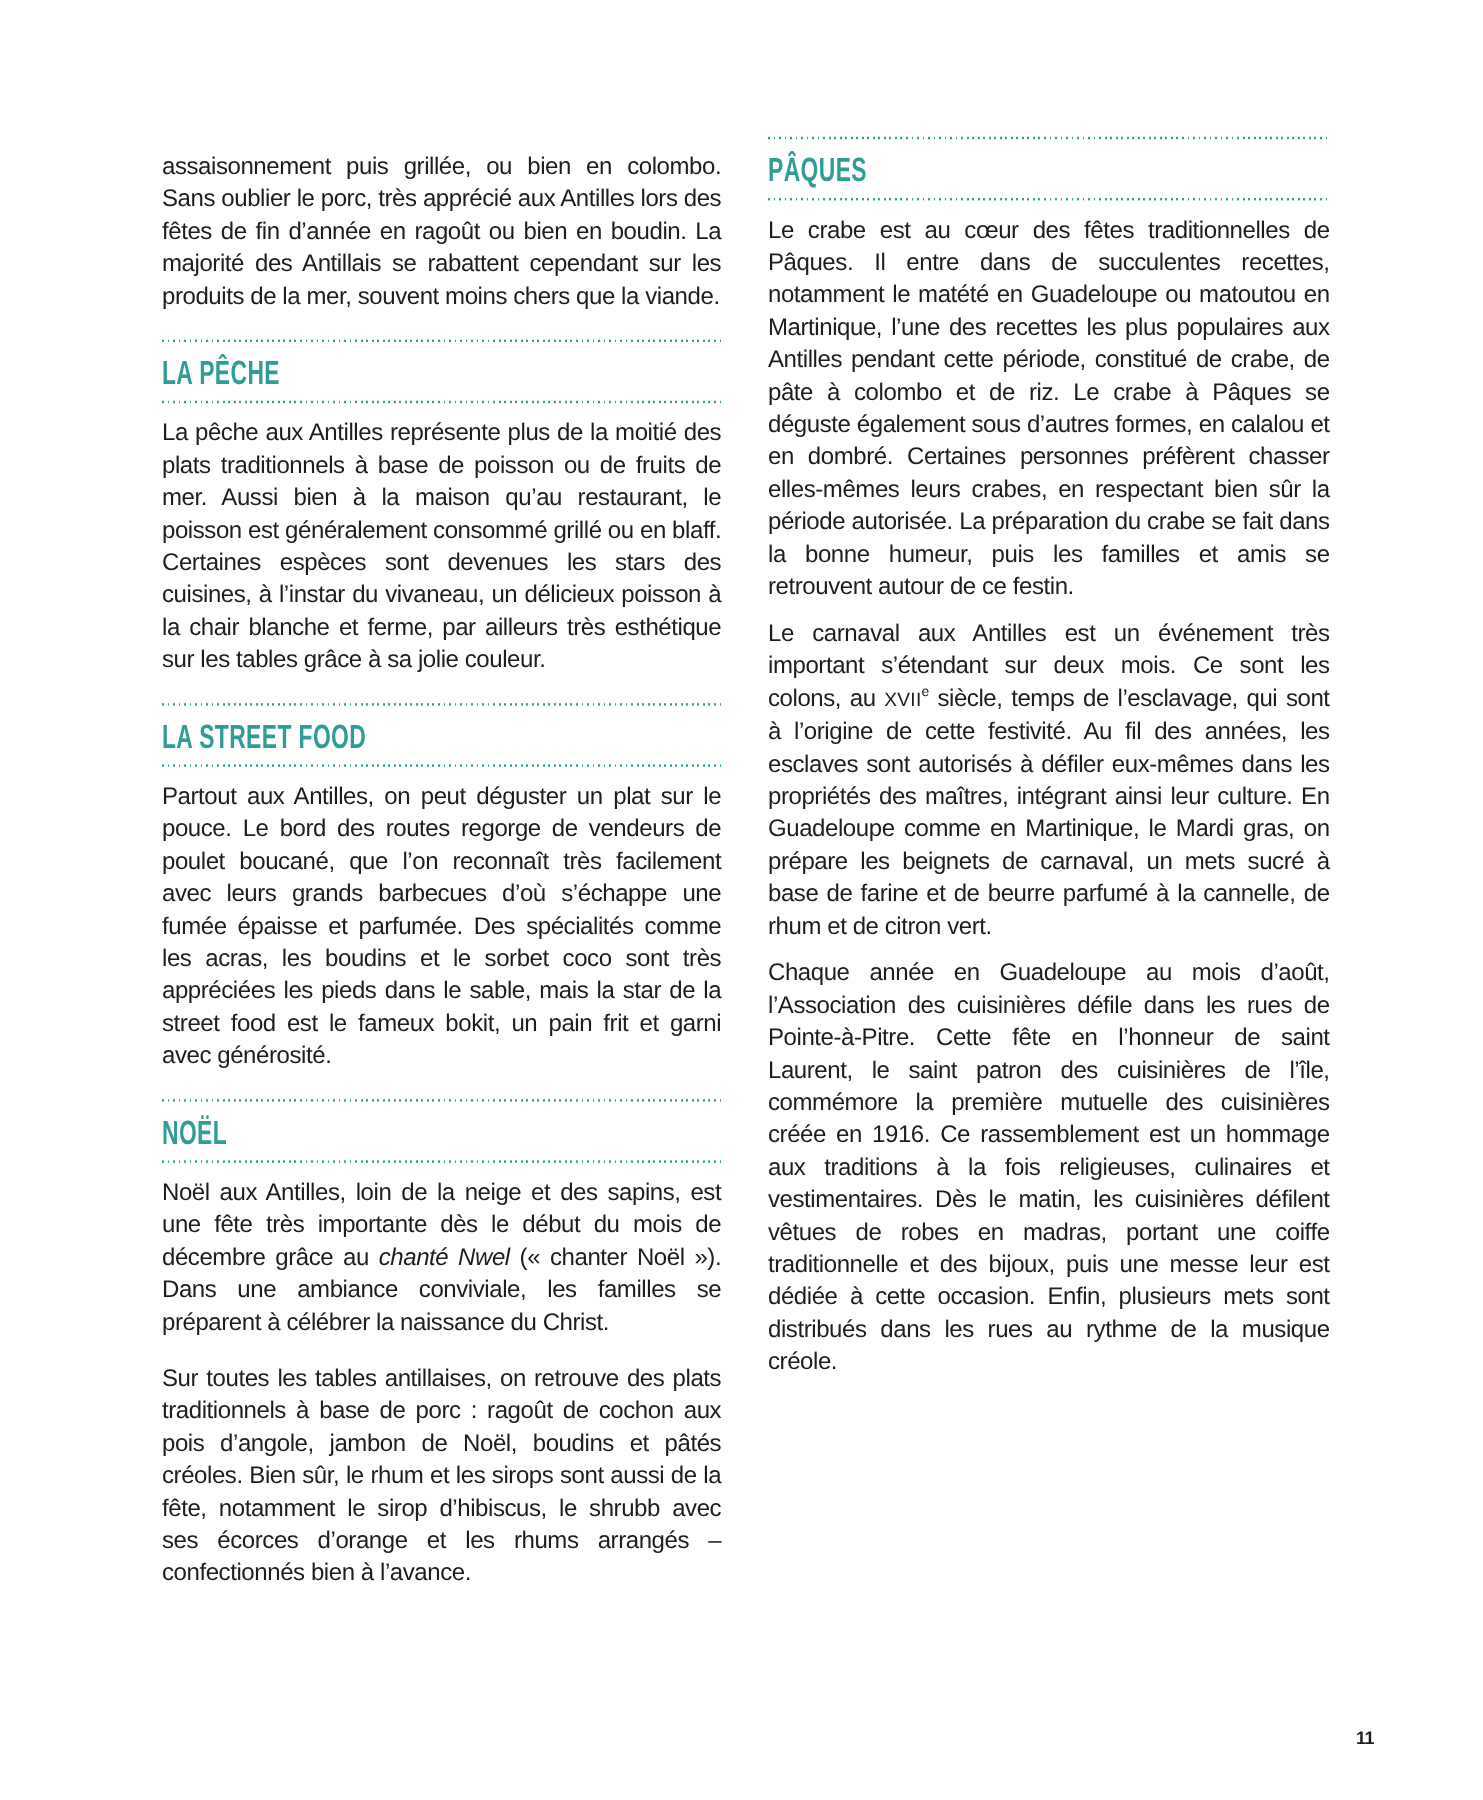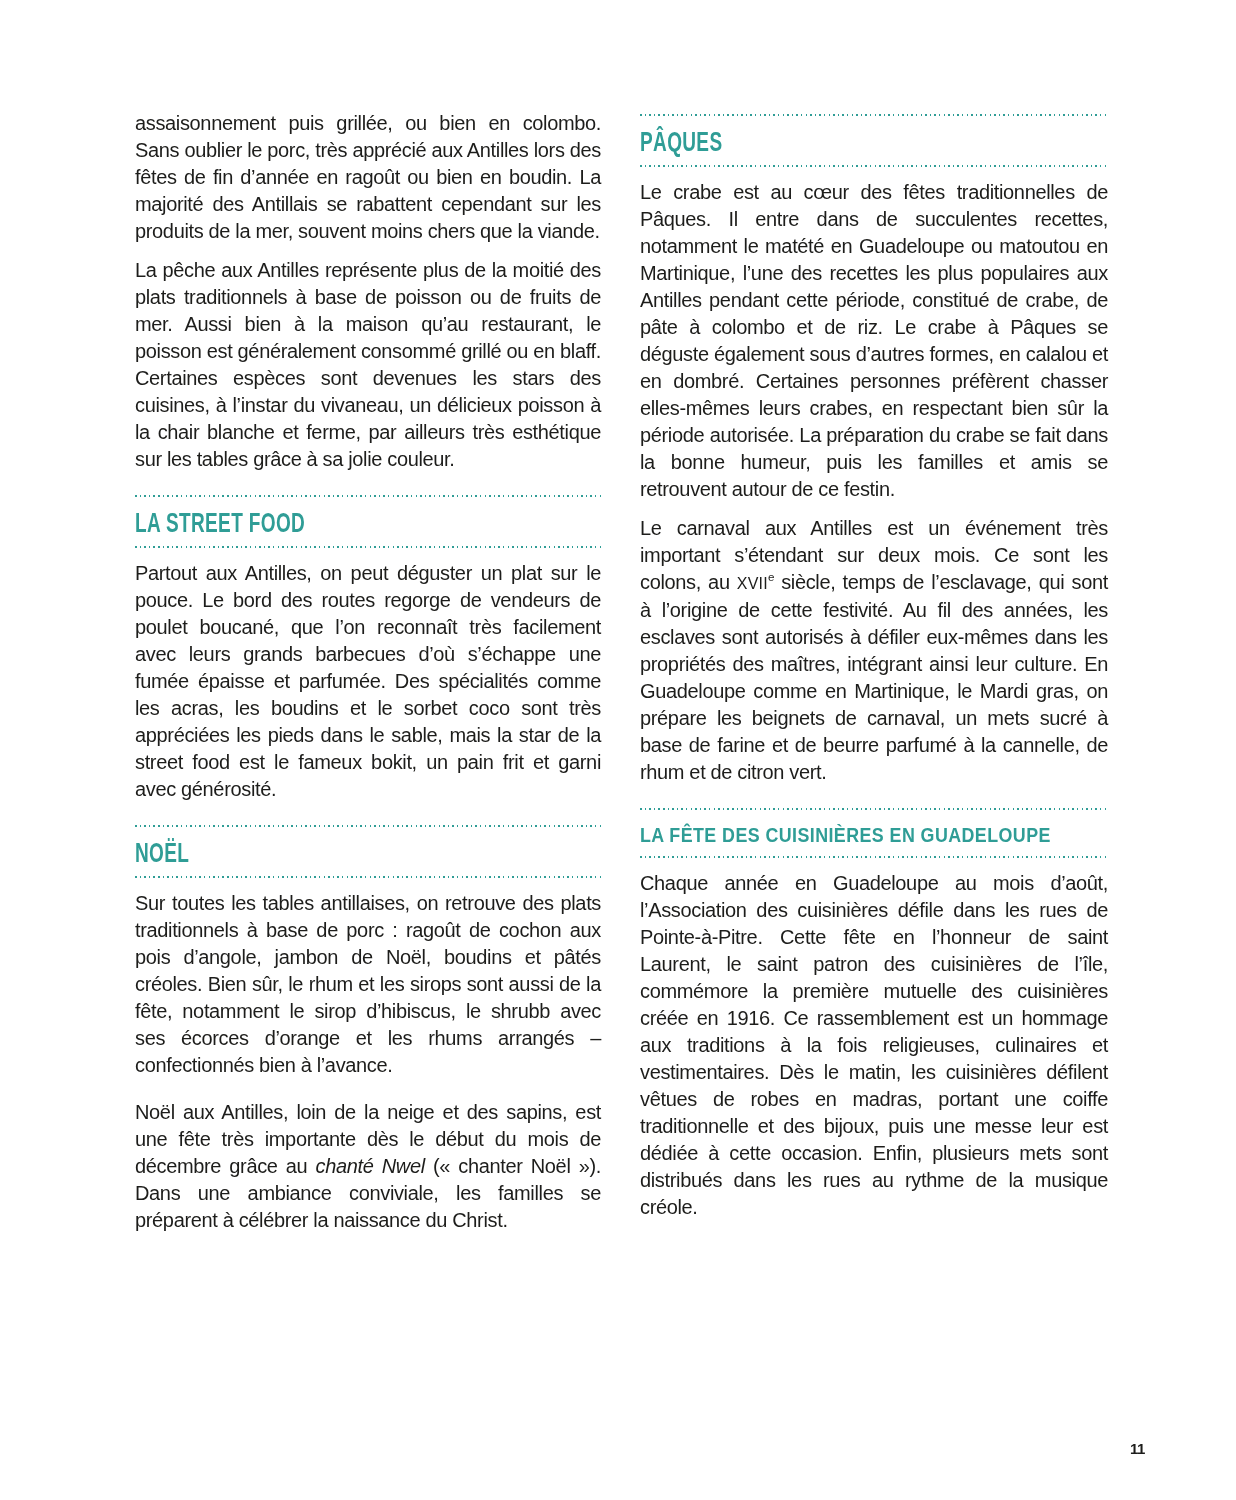--- a/index.html
+++ b/index.html
@@ -21,21 +21,21 @@
 
   .body-text{
     font-size:20px;
     line-height:27px;
     letter-spacing:-0.35px;
     text-align:justify;
     color:var(--ink);
   }
   .body-text p{margin:12px 0 0;}
   .body-text p + p{margin-top:20px;}
-  .col-left > .body-text.first p{margin-top:0;}
+  .col-left > .body-text.first p{margin-top:16px;}
 
   .sec-head{margin-top:22px;}
   .col-right .sec-head.first{margin-top:0;}
   .dotted-rule{
     height:2px;
     background-image:repeating-linear-gradient(90deg,
       var(--teal) 0, var(--teal) 1.5px,
       transparent 1.5px, transparent 4.6px);
   }
   .sec-title{
@@ -78,20 +78,25 @@
 </head>
 <body>
 
 <div class="column col-left">
 
   <div class="body-text first">
     <p>assaisonnement puis grillée, ou bien en colombo. Sans oublier le porc, très apprécié aux Antilles lors des fêtes de fin d’année en ragoût ou bien en boudin. La majorité des Antillais se rabattent cependant sur les produits de la mer, souvent moins chers que la viande.</p>
   </div>
 
   <div class="section">
+    <div class="sec-head">
+      <div class="dotted-rule"></div>
+      <h2 class="sec-title">LA PÊCHE</h2>
+      <div class="dotted-rule"></div>
+    </div>
     <div class="body-text">
       <p>La pêche aux Antilles représente plus de la moitié des plats traditionnels à base de poisson ou de fruits de mer. Aussi bien à la maison qu’au restaurant, le poisson est généralement consommé grillé ou en blaff. Certaines espèces sont devenues les stars des cuisines, à l’instar du vivaneau, un délicieux poisson à la chair blanche et ferme, par ailleurs très esthétique sur les tables grâce à sa jolie couleur.</p>
     </div>
   </div>
 
   <div class="section">
     <div class="sec-head">
       <div class="dotted-rule"></div>
       <h2 class="sec-title">LA STREET FOOD</h2>
       <div class="dotted-rule"></div>
@@ -101,22 +106,22 @@
     </div>
   </div>
 
   <div class="section">
     <div class="sec-head">
       <div class="dotted-rule"></div>
       <h2 class="sec-title">NOËL</h2>
       <div class="dotted-rule"></div>
     </div>
     <div class="body-text">
+      <p><span>Noël aux Antilles, loin de la neige et des sapins, est une fête très importante dès le début du mois de décembre grâce au </span><span class="it">chanté Nwel</span><span> (« chanter Noël »). Dans une ambiance conviviale, les familles se préparent à célébrer la naissance du Christ.</span></p>
       <p>Sur toutes les tables antillaises, on retrouve des plats traditionnels à base de porc : ragoût de cochon aux pois d’angole, jambon de Noël, boudins et pâtés créoles. Bien sûr, le rhum et les sirops sont aussi de la fête, notamment le sirop d’hibiscus, le shrubb avec ses écorces d’orange et les rhums arrangés – confectionnés bien à l’avance.</p>
-      <p><span>Noël aux Antilles, loin de la neige et des sapins, est une fête très importante dès le début du mois de décembre grâce au </span><span class="it">chanté Nwel</span><span> (« chanter Noël »). Dans une ambiance conviviale, les familles se préparent à célébrer la naissance du Christ.</span></p>
     </div>
   </div>
 
 </div>
 
 <div class="column col-right">
 
   <div class="section">
     <div class="sec-head first">
       <div class="dotted-rule"></div>
@@ -128,25 +133,20 @@
     </div>
   </div>
 
   <div class="section">
     <div class="body-text">
       <p><span>Le carnaval aux Antilles est un événement très important s’étendant sur deux mois. Ce sont les colons, au </span><span class="sc">xvii</span><span class="sup">e</span><span> siècle, temps de l’esclavage, qui sont à l’origine de cette festivité. Au fil des années, les esclaves sont autorisés à défiler eux-mêmes dans les propriétés des maîtres, intégrant ainsi leur culture. En Guadeloupe comme en Martinique, le Mardi gras, on prépare les beignets de carnaval, un mets sucré à base de farine et de beurre parfumé à la cannelle, de rhum et de citron vert.</span></p>
     </div>
   </div>
 
   <div class="section">
-    <div class="sec-head">
-      <div class="dotted-rule"></div>
-      <h2 class="sec-title sec-title--small">LA FÊTE DES CUISINIÈRES EN GUADELOUPE</h2>
-      <div class="dotted-rule"></div>
-    </div>
     <div class="body-text">
       <p>Chaque année en Guadeloupe au mois d’août, l’Association des cuisinières défile dans les rues de Pointe-à-Pitre. Cette fête en l’honneur de saint Laurent, le saint patron des cuisinières de l’île, commémore la première mutuelle des cuisinières créée en 1916. Ce rassemblement est un hommage aux traditions à la fois religieuses, culinaires et vestimentaires. Dès le matin, les cuisinières défilent vêtues de robes en madras, portant une coiffe traditionnelle et des bijoux, puis une messe leur est dédiée à cette occasion. Enfin, plusieurs mets sont distribués dans les rues au rythme de la musique créole.</p>
     </div>
   </div>
 
 </div>
 
 <div class="folio">11</div>
 
 </body></html>

